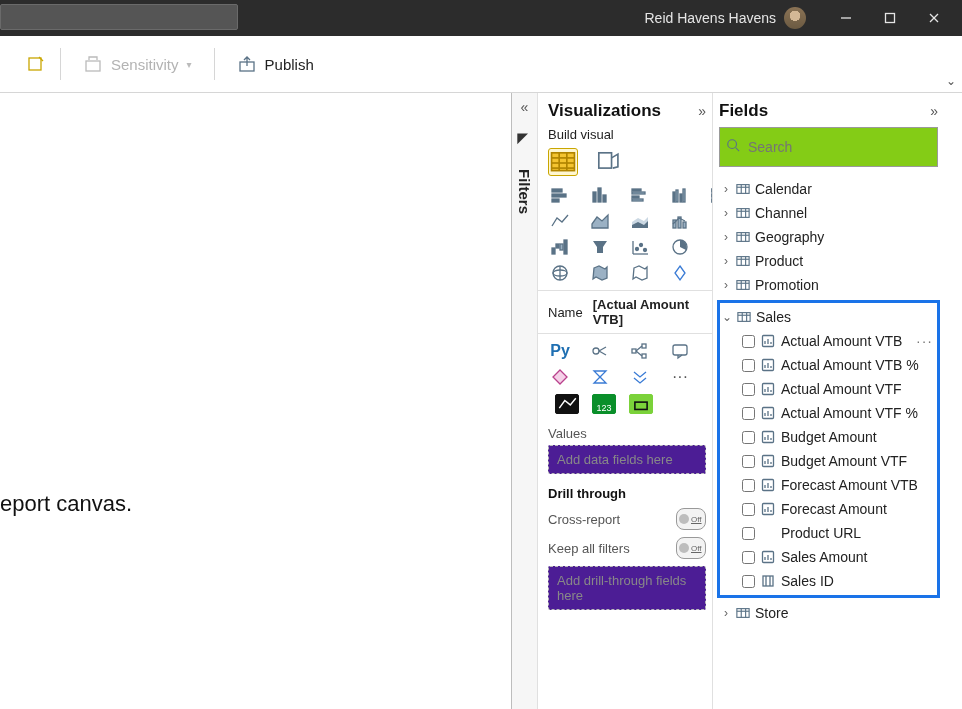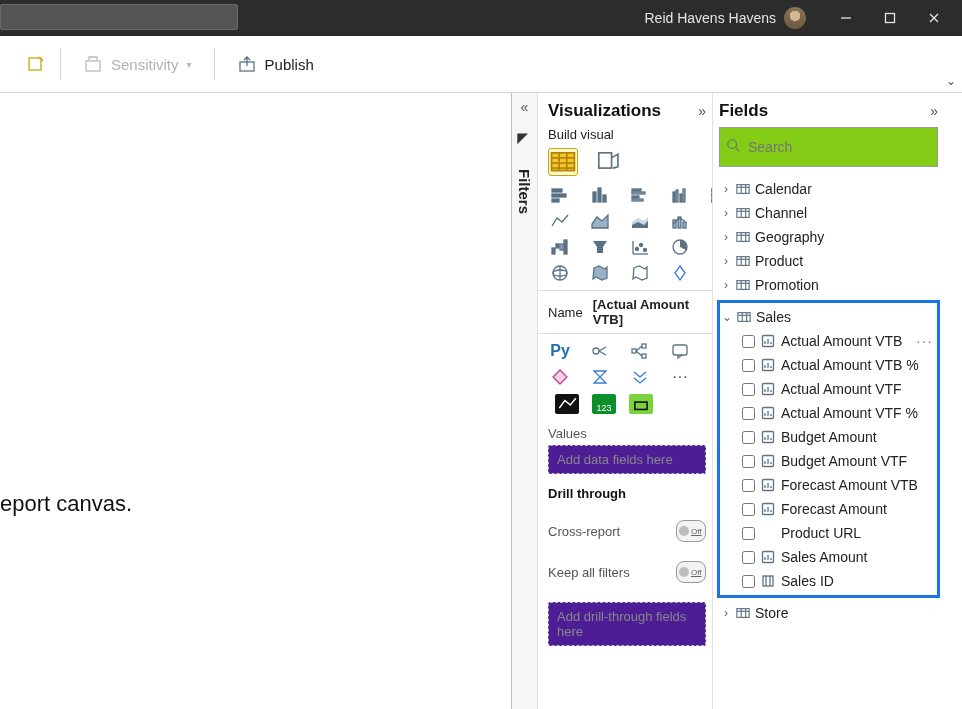--- a/index.html
+++ b/index.html
@@ -108,21 +108,21 @@
   .store-cell.green { background:#0a8f2a; color:#fff; border-color:#0a8f2a; }
   .store-cell.lime  { background:#7bd23a; color:#111; border-color:#7bd23a; }
 
   .sec-label { font-size:13px; color:#555; margin-top:12px; margin-bottom:4px; }
   .drop-zone {
     border:1px dashed #bbb; border-radius:2px; padding:6px 8px;
     font-size:13px; color:#888; background:#4c1d95;
   }
   .drill-row {
     display:flex; justify-content:space-between; align-items:center;
-    font-size:13px; color:#555; margin:19px 0;
+    font-size:13px; color:#555; margin:7px 0;
   }
   .toggle {
     width:30px; height:22px; border:1px solid #999; border-radius:8px;
     display:flex; align-items:center; font-size:8px; color:#666;
     padding-left:2px; background:#f3f3f3;text-decoration:underline;
   }
   .toggle::before {
     content:""; width:10px; height:10px; border-radius:50%; background:#bdbdbd; margin-right:2px;
   }
 

